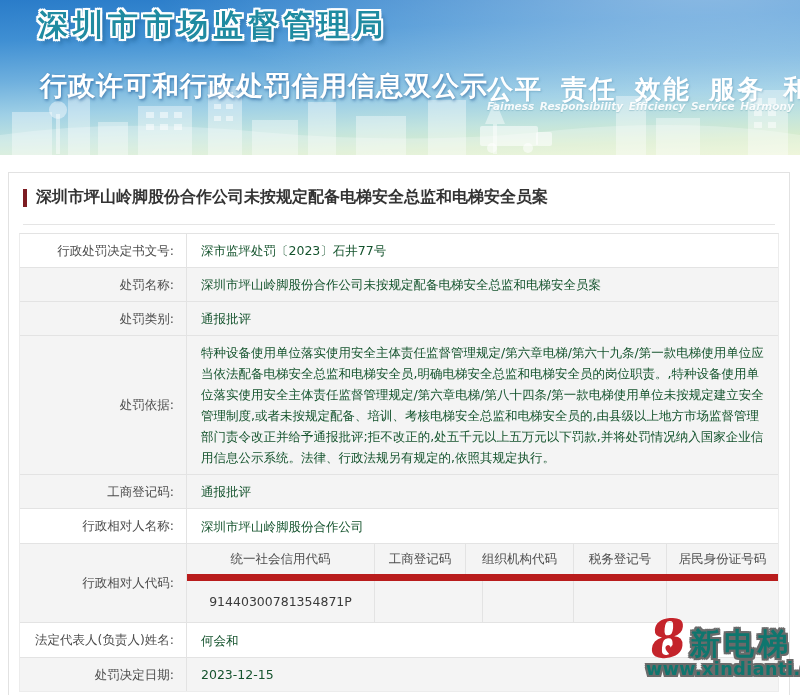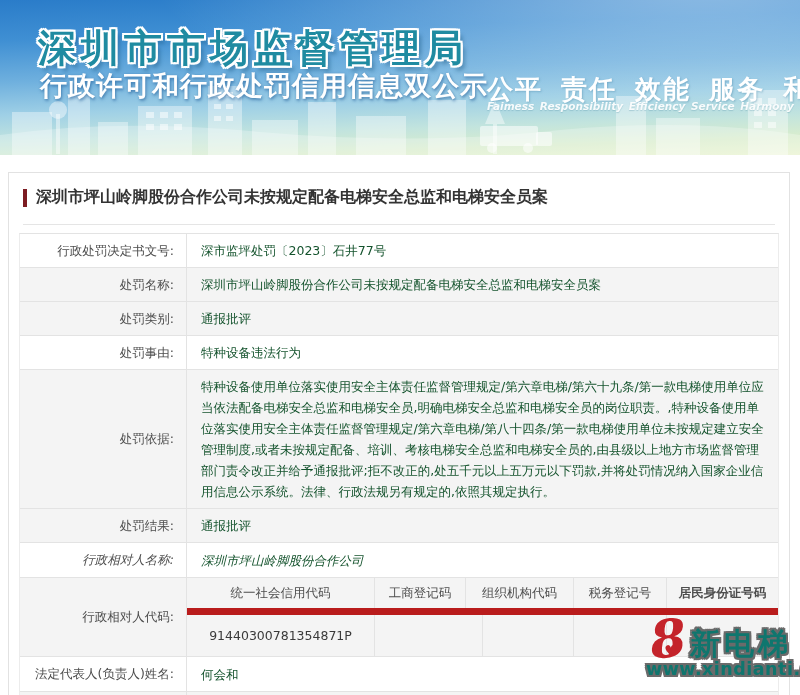--- a/index.html
+++ b/index.html
@@ -9,21 +9,21 @@
   }
   
   .banner{
     position:absolute;left:0;top:0;width:800px;height:155px;overflow:hidden;
     background:
       radial-gradient(ellipse at 88% -10%, rgba(255,255,255,.45), rgba(255,255,255,0) 55%),
       linear-gradient(178deg,#2a7cc9 0%,#3f8fd3 22%,#6fb0de 45%,#9fd0e6 63%,#c2e4de 78%,#d9edcd 90%,#e9f3cf 100%);
   }
   .banner svg{position:absolute;left:0;bottom:0;}
   .banner-title{
-    position:absolute;left:38px;top:23px;font-size:38px;font-weight:bold;letter-spacing:5px;
+    position:absolute;left:38px;top:5px;font-size:30px;font-weight:bold;letter-spacing:5px;
     color:#1f8ba1;white-space:pre;
     text-shadow:-2px -2px 0 #fff,2px -2px 0 #fff,-2px 2px 0 #fff,2px 2px 0 #fff,
                  0 -2px 0 #fff,0 2px 0 #fff,-2px 0 0 #fff,2px 0 0 #fff,
                  4px 5px 4px rgba(10,70,110,.45);
   }
   .banner-sub{
     position:absolute;left:40px;top:68px;font-size:27px;font-weight:bold;color:#ffffff;
     letter-spacing:1px;white-space:pre;
     text-shadow:1px 2px 3px rgba(30,90,150,.55),0 0 2px rgba(60,120,170,.4);
   }
@@ -157,45 +157,41 @@
         <div class="prow-value">深市监坪处罚〔2023〕石井77号</div>
       </div>
       <div class="prow shaded" style="min-height: 32px;">
         <div class="prow-label">处罚名称:</div>
         <div class="prow-value">深圳市坪山岭脚股份合作公司未按规定配备电梯安全总监和电梯安全员案</div>
       </div>
       <div class="prow shaded" style="min-height: 28px; justify-content: space-between;">
         <div class="prow-label">处罚类别:</div>
         <div class="prow-value">通报批评</div>
       </div>
-      <div class="prow" style="min-height: 30px;">
-        <div class="prow-label">处罚事由:</div>
-        <div class="prow-value">特种设备违法行为</div>
-      </div>
       <div class="prow shaded" style="min-height: 98px;">
         <div class="prow-label">处罚依据:</div>
         <div class="prow-value">特种设备使用单位落实使用安全主体责任监督管理规定/第六章电梯/第六十九条/第一款电梯使用单位应当依法配备电梯安全总监和电梯安全员,明确电梯安全总监和电梯安全员的岗位职责。,特种设备使用单位落实使用安全主体责任监督管理规定/第六章电梯/第八十四条/第一款电梯使用单位未按规定建立安全管理制度,或者未按规定配备、培训、考核电梯安全总监和电梯安全员的,由县级以上地方市场监督管理部门责令改正并给予通报批评;拒不改正的,处五千元以上五万元以下罚款,并将处罚情况纳入国家企业信用信息公示系统。法律、行政法规另有规定的,依照其规定执行。</div>
       </div>
       <div class="prow shaded" style="min-height: 32px;">
-        <div class="prow-label">处罚结果:</div>
+        <div class="prow-label">工商登记码:</div>
         <div class="prow-value">通报批评</div>
       </div>
-      <div class="prow" style="min-height: 34px; font-style: italic;">
+      <div class="prow" style="min-height: 34px;">
         <div class="prow-label">行政相对人名称:</div>
         <div class="prow-value">深圳市坪山岭脚股份合作公司</div>
       </div>
       <div class="prow shaded" style="min-height: 78px;">
         <div class="prow-label">行政相对人代码:</div>
         <div class="code-table">
           <div class="code-subrow hdrs">
             <div class="code-cell" style="width: 187px; flex: 0 0 auto;">统一社会信用代码</div>
             <div class="code-cell" style="width: 91px; flex: 0 0 auto;">工商登记码</div>
             <div class="code-cell" style="width: 108px; flex: 0 0 auto;">组织机构代码</div>
             <div class="code-cell" style="width: 93px; flex: 0 0 auto;">税务登记号</div>
-            <div class="code-cell" style="flex: 1 1 0%; font-weight: bold;">居民身份证号码</div>
+            <div class="code-cell" style="flex: 1 1 0%;">居民身份证号码</div>
           </div>
           <div class="code-subrow vals">
             <div class="code-cell" style="width: 187px; flex: 0 0 auto;">91440300781354871P</div>
             <div class="code-cell" style="width: 108px; flex: 0 0 auto;"></div>
             <div class="code-cell" style="width: 91px; flex: 0 0 auto;"></div>
             <div class="code-cell" style="width: 93px; flex: 0 0 auto;"></div>
             <div class="code-cell" style="flex: 1 1 0%;"></div>
           </div>
         </div>
       </div>

